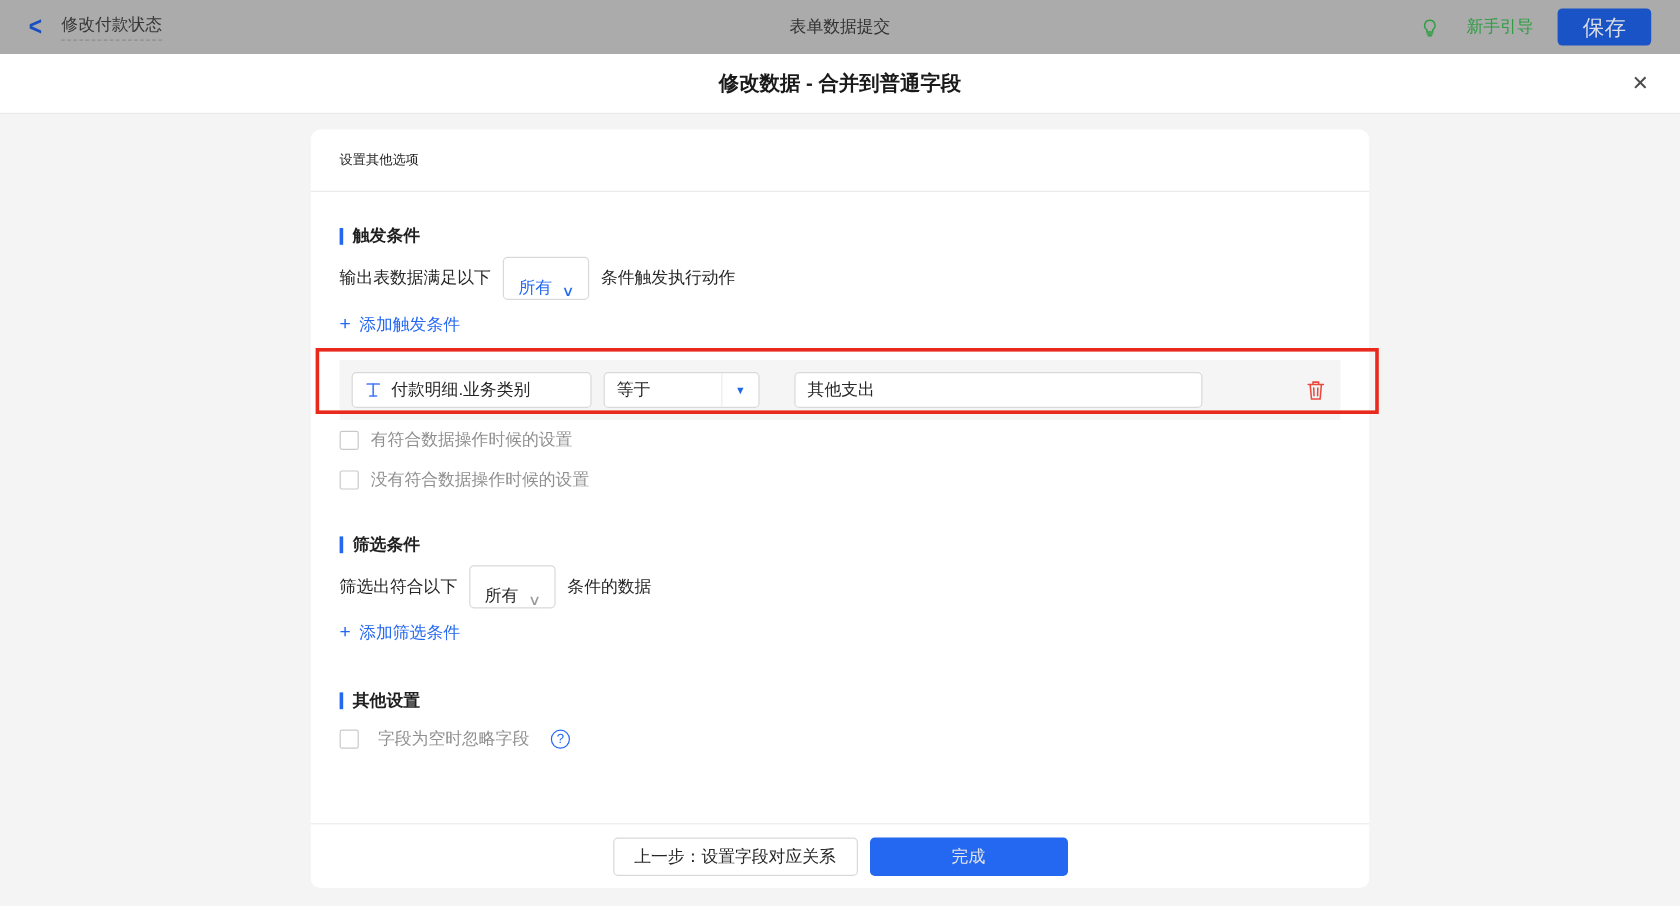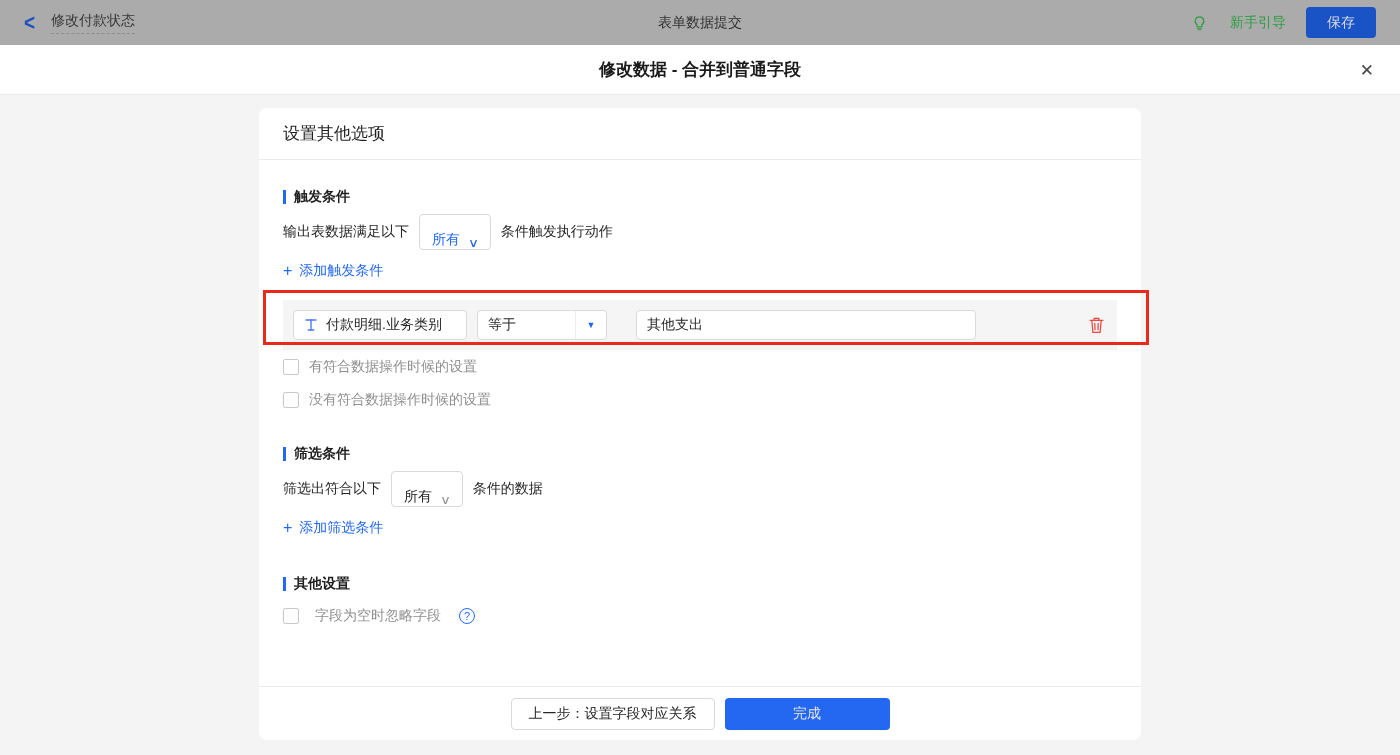--- a/index.html
+++ b/index.html
@@ -45,21 +45,21 @@
   }
   .topbar-right { margin-left: auto; display: flex; align-items: center; gap: 20px; }
   .guide { display: flex; align-items: center; gap: 23px; color: #2f9e44; font-size: 14px; cursor: pointer; }
   .save-btn {
     background: #1a53c6;
     color: #d9dde3;
     border: none;
     border-radius: 4px;
     height: 31px;
     padding: 0 21px;
-    font-size: 14px;
+    font-size: 18px;
     cursor: pointer;
     font-family: inherit;
   }
 
   
   .dialog-header {
     height: 50px;
     background: #ffffff;
     border-bottom: 1px solid #e9e9e9;
     display: flex;
@@ -95,21 +95,21 @@
     display: flex;
     flex-direction: column;
     position: relative;
   }
   .card-header {
     height: 52px;
     padding: 0 24px;
     display: flex;
     align-items: center;
     border-bottom: 1px solid #ebebeb;
-    font-size: 17px;
+    font-size: 11px;
     color: #1f1f1f;
     flex-shrink: 0;
   }
   .card-content { flex: 1; padding: 28px 24px 0; overflow: hidden; }
 
   .section-title { display: flex; align-items: center; gap: 8px; }
   .section-bar { width: 3px; height: 14px; background: #2468f2; }
   .section-label { font-size: 14px; font-weight: bold; color: #1f1f1f; }
 
   .match-row { margin-top: 8px; display: flex; align-items: center; gap: 10px; color: #262626; }
@@ -144,21 +144,21 @@
   
   .cond-row {
     margin-top: 20px;
     height: 50px;
     background: #f5f5f6;
     display: flex;
     align-items: center;
     padding: 0 10px;
   }
   .field-input {
-    width: 174px;
+    width: 200px;
     height: 30px;
     background: #fff;
     border: 1px solid #d9d9d9;
     border-radius: 4px;
     display: flex;
     align-items: center;
     padding: 0 10px;
     gap: 8px;
     color: #262626;
   }

